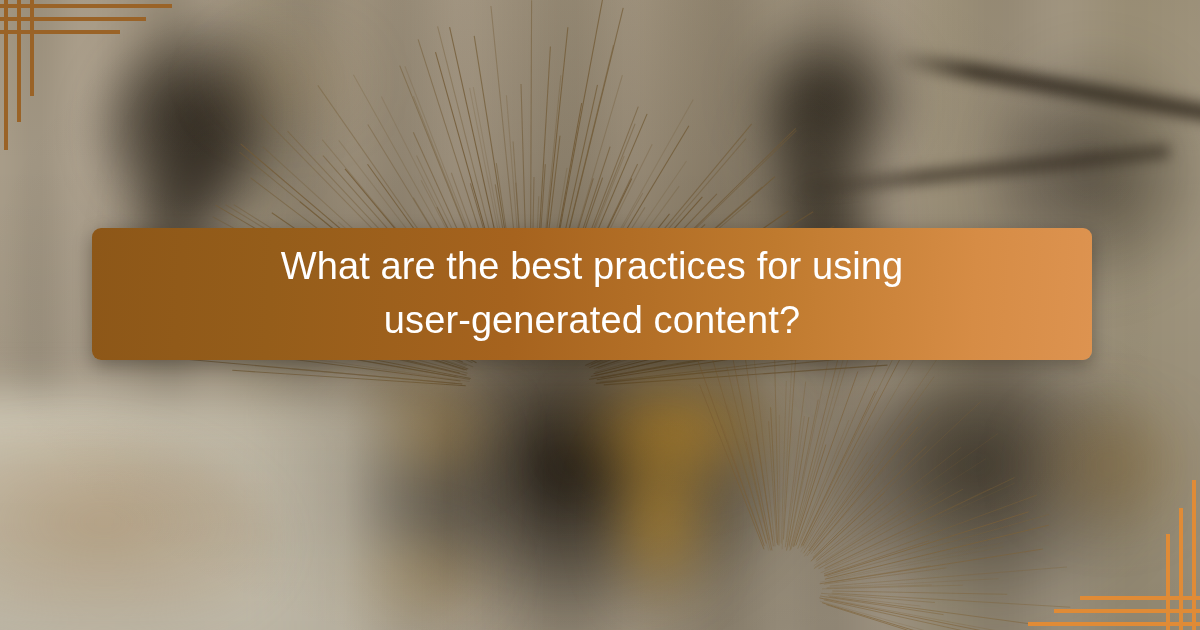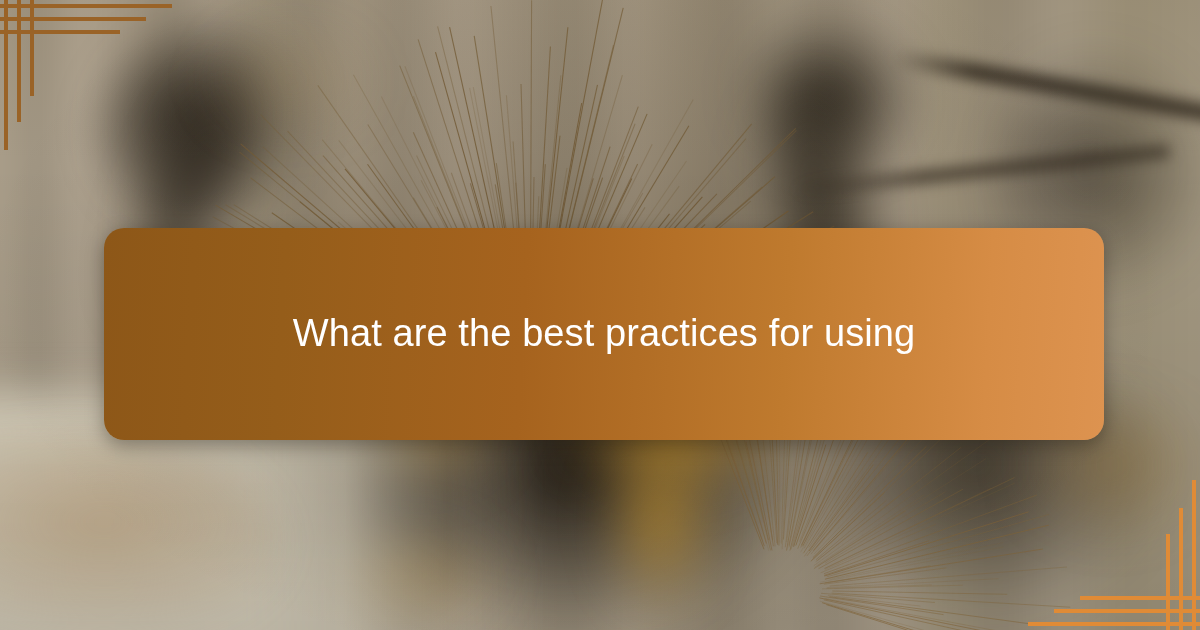--- a/index.html
+++ b/index.html
@@ -124,25 +124,25 @@
 
   
   .corner { position: absolute; }
   .corner-tl { left: 0; top: 0; }
   .corner-br { right: 0; bottom: 0; }
   .fr-line { position: absolute; }
 
   
   .banner {
     position: absolute;
-    left: 104px;
+    left: 92px;
     top: 228px;
     width: 1000px;
-    height: 212px;
-    border-radius: 20px;
+    height: 132px;
+    border-radius: 9px;
     background: linear-gradient(93deg, #8d5718 0%, #955d1a 18%, #a6631e 42%, #bf7a2e 68%, #d68c45 88%, #dd9350 100%);
     box-shadow: 0 6px 18px rgba(20,14,6,0.35);
     display: flex;
     flex-direction: column;
     align-items: center;
     justify-content: center;
     overflow: hidden;
   }
   .banner-text {
     color: #ffffff;
@@ -447,16 +447,17 @@
       <div class="fr-line" style="height: 4px; width: 146px; background: rgb(224, 139, 54); bottom: 17px; right: 0px;"></div>
       <div class="fr-line" style="height: 4px; width: 120px; background: rgb(224, 139, 54); bottom: 30px; right: 0px;"></div>
       <div class="fr-line" style="width: 4px; height: 150px; background: rgb(224, 139, 54); right: 4px; bottom: 0px;"></div>
       <div class="fr-line" style="width: 4px; height: 122px; background: rgb(224, 139, 54); right: 17px; bottom: 0px;"></div>
       <div class="fr-line" style="width: 4px; height: 96px; background: rgb(224, 139, 54); right: 30px; bottom: 0px;"></div>
     </div>
 
   <div class="banner">
     <div class="banner-text">
       <span class="banner-line">What are the best practices for using</span>
+      <span class="banner-line">user-generated content?</span>
     </div>
   </div>
 
 </div>
 
 </body></html>

